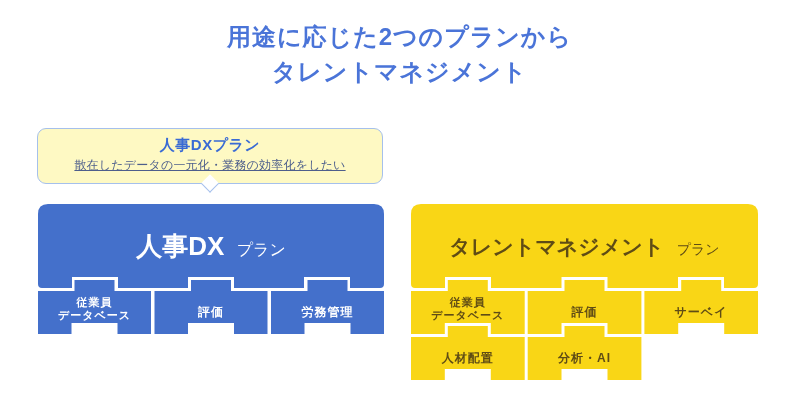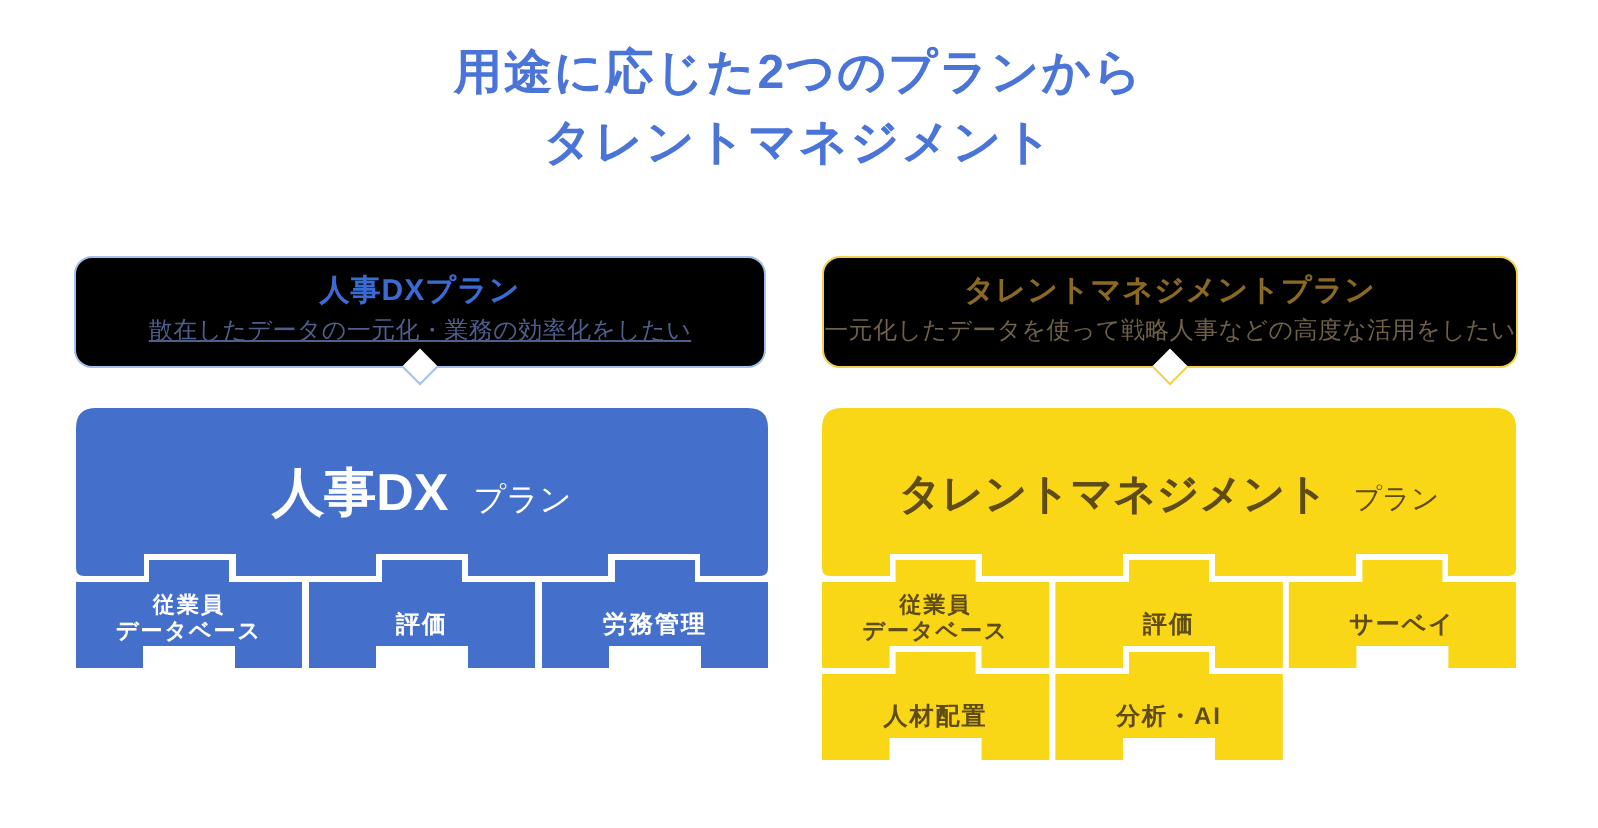--- a/index.html
+++ b/index.html
@@ -4,21 +4,21 @@
 <style>
   html,body{margin:0;padding:0;background:#fff;}
   body{width:799px;height:414px;overflow:hidden;position:relative;
        font-family:"Liberation Sans","DejaVu Sans",sans-serif;}
   .stage{position:absolute;inset:0;background:var(--white);}
 
   .main-title{position:absolute;top:19px;left:0;width:799px;text-align:center;
               font-size:24px;font-weight:700;color:var(--title_blue);line-height:35px;letter-spacing:1px;}
   .main-title span{display:block;}
 
-  .card{position:absolute;top:128px;height:56px;background:#000000;border:1.5px solid;
+  .card{position:absolute;top:128px;height:56px;background:#fef9c3;border:1.5px solid;
         border-radius:9px;box-sizing:border-box;text-align:center;}
   .card.blue{left:37px;width:346px;border-color:var(--blue_border);}
   .card.yellow{left:411px;width:348px;border-color:var(--yellow_border);}
   .card-title{font-size:15px;font-weight:700;margin-top:7px;letter-spacing:0.5px;}
   .card.blue .card-title{color:var(--blue_title);}
   .card.yellow .card-title{color:var(--yellow_title);}
   .card-sub{font-size:12px;margin-top:2px;letter-spacing:0.2px;}
   .card.blue .card-sub{color:var(--blue_sub);text-decoration:underline;}
   .card.yellow .card-sub{color:var(--yellow_sub);}
   .tail{position:absolute;left:50%;bottom:-7px;width:12px;height:12px;background:#fff;
@@ -43,25 +43,20 @@
     <span>用途に応じた2つのプランから</span>
     <span>タレントマネジメント</span>
   </div>
 
   <div class="card blue">
     <div class="card-title">人事DXプラン</div>
     <div class="card-sub">散在したデータの一元化・業務の効率化をしたい</div>
     <span class="tail"></span>
   </div>
 
-  <div class="card yellow">
-    <div class="card-title">タレントマネジメントプラン</div>
-    <div class="card-sub">一元化したデータを使って戦略人事などの高度な活用をしたい</div>
-    <span class="tail"></span>
-  </div>
 
   <svg class="blue-plan" width="346" height="134" viewBox="0 0 346 134">
     <path style="fill:var(--blue)" d="M 10 0 H 336 Q 346 0 346 10 V 80 Q 346 84 342 84 H 312 V 73 H 266 V 84 H 196 V 73 H 150 V 84 H 80 V 73 H 34 V 84 H 4 Q 0 84 0 80 V 10 Q 0 0 10 0 Z"></path>
     <path style="fill:var(--blue)" d="M 0 87 H 36.5 V 76 H 76.5 V 87 H 113 V 130 H 79.5 V 119 H 33.5 V 130 H 0 Z"></path>
     <path style="fill:var(--blue)" d="M 116.5 87 H 153 V 76 H 193 V 87 H 229.5 V 130 H 196 V 119 H 150 V 130 H 116.5 Z"></path>
     <path style="fill:var(--blue)" d="M 233 87 H 269.5 V 76 H 309.5 V 87 H 346 V 130 H 312.5 V 119 H 266.5 V 130 H 233 Z"></path>
     <text x="173" y="51" text-anchor="middle" style="fill:var(--white_text)">
       <tspan class="blk-name" font-size="26">人事DX</tspan>
       <tspan class="blk-suffix" font-size="16" dx="8">プラン</tspan>
     </text>

